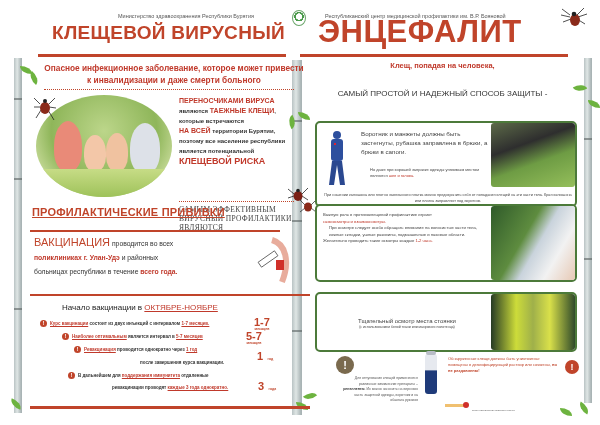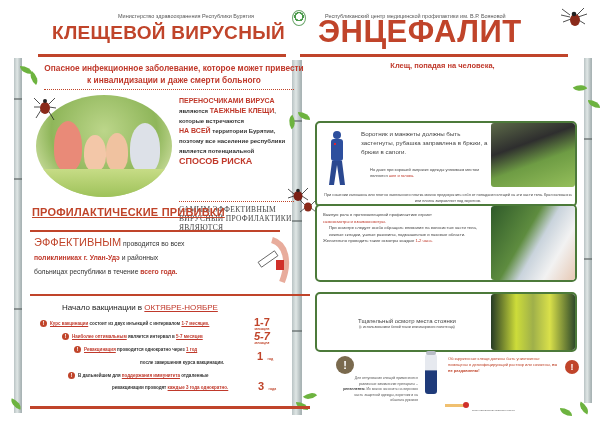--- a/index.html
+++ b/index.html
@@ -152,29 +152,29 @@
     <div class="grass"></div>
   </div>
 
   <div class="carriers">
     <div class="red">ПЕРЕНОСЧИКАМИ ВИРУСА</div>
     <div><span>являются </span><span class="red">ТАЕЖНЫЕ КЛЕЩИ</span><span>,</span></div>
     <div>которые встречаются</div>
     <div><span class="red">НА ВСЕЙ</span><span> территории Бурятии,</span></div>
     <div>поэтому все население республики</div>
     <div>является потенциальной</div>
-    <div class="red-big">СПОСОБ РИСКА</div>
+    <div class="red-big">КЛЕЩЕВОЙ РИСКА</div>
   </div>
   <div class="dotrule" style="left:165px; top:143px; width:115px;"></div>
   <div class="effective">САМЫМ ЭФФЕКТИВНЫМ ВИРУСНЫЙ ПРОФИЛАКТИКИ ЯВЛЯЮТСЯ</div>
 
   <div class="vacc-title">ПРОФИЛАКТИЧЕСКИЕ ПРИВИВКИ</div>
   <div class="vacc-rule"></div>
   <div class="vacc-text">
-    <div><span class="vacc-word">ЭФФЕКТИВНЫМ</span><span> проводится во всех</span></div>
+    <div><span class="vacc-word">ВАКЦИНАЦИЯ</span><span> проводится во всех</span></div>
     <div><span class="red-bold">поликлиниках г. Улан-Удэ</span><span> и районных</span></div>
     <div><span>больницах республики в течение </span><span class="red-bold">всего года.</span></div>
   </div>
   <svg class="syringe" viewBox="0 0 40 52">
     <path d="M20 4 C34 8 38 26 30 46" stroke="#d8745a" stroke-width="6" fill="none" opacity="0.6"></path>
     <rect x="6" y="20" width="20" height="6" transform="rotate(-35 16 23)" fill="#fff" stroke="#555" stroke-width="0.8"></rect>
     <rect x="24" y="24" width="8" height="10" fill="#d0302a"></rect>
   </svg>
   <div class="vacc-rule2"></div>
 
@@ -185,21 +185,21 @@
   <div class="sched" style="left:26px; top:262px;">
     <span class="bang">!</span><span class="u">Курс вакцинации</span><span> состоит из двух инъекций с интервалом </span><span class="u">1-7 месяцев.</span>
   </div>
   <div class="num" style="left:240px; top:258px;">
     <span class="n">1-7</span><span class="unit">месяцев</span>
   </div>
 
   <div class="sched" style="left:48px; top:275px;">
     <span class="bang">!</span><span class="u">Наиболее оптимальным</span><span> является интервал в </span><span class="u">5-7 месяцев</span>
   </div>
-  <div class="num" style="left:240px; top:272px;font-style:italic;">
+  <div class="num" style="left:232px; top:272px;">
     <span class="n">5-7</span><span class="unit">месяцев</span>
   </div>
 
   <div class="sched" style="left:60px; top:288px;">
     <span class="bang">!</span><span class="u">Ревакцинация</span><span> проводится однократно через </span><span class="u">1 год</span>
   </div>
   <div class="sched" style="left:126px; top:302px;">после завершения курса вакцинации.</div>
   <div class="num" style="left:243px; top:292px;">
     <span class="n">1</span> <span class="unit-inline">год</span>
   </div>
@@ -247,20 +247,21 @@
       <path d="M11 10 L16 14"></path>
     </g>
   <ellipse cx="8" cy="9" rx="4" ry="4.5" fill="#8a2a1a"></ellipse>
 </svg>
 
 <div class="right-col">
   <div class="r-lead">
     <div>Клещ, попадая на человека,</div>
   </div>
   <div class="r-sub">
+    <div>САМЫЙ ПРОСТОЙ И НАДЕЖНЫЙ СПОСОБ ЗАЩИТЫ -</div>
   </div>
 
   <div class="panel p1">
     <svg class="worker" viewBox="0 0 24 60">
       <circle cx="12" cy="6" r="4" fill="#2d4f9e"></circle>
       <rect x="6" y="10" width="12" height="22" rx="3" fill="#2d4f9e"></rect>
       <rect x="9" y="14" width="2" height="2" fill="#d23"></rect>
       <path d="M7 32 L4 56 L9 56 L12 36 L15 56 L20 56 L17 32 Z" fill="#2a4890"></path>
     </svg>
     <div class="p1-text">Воротник и манжеты должны быть застегнуты, рубашка заправлена в брюки, а брюки в сапоги.</div>

